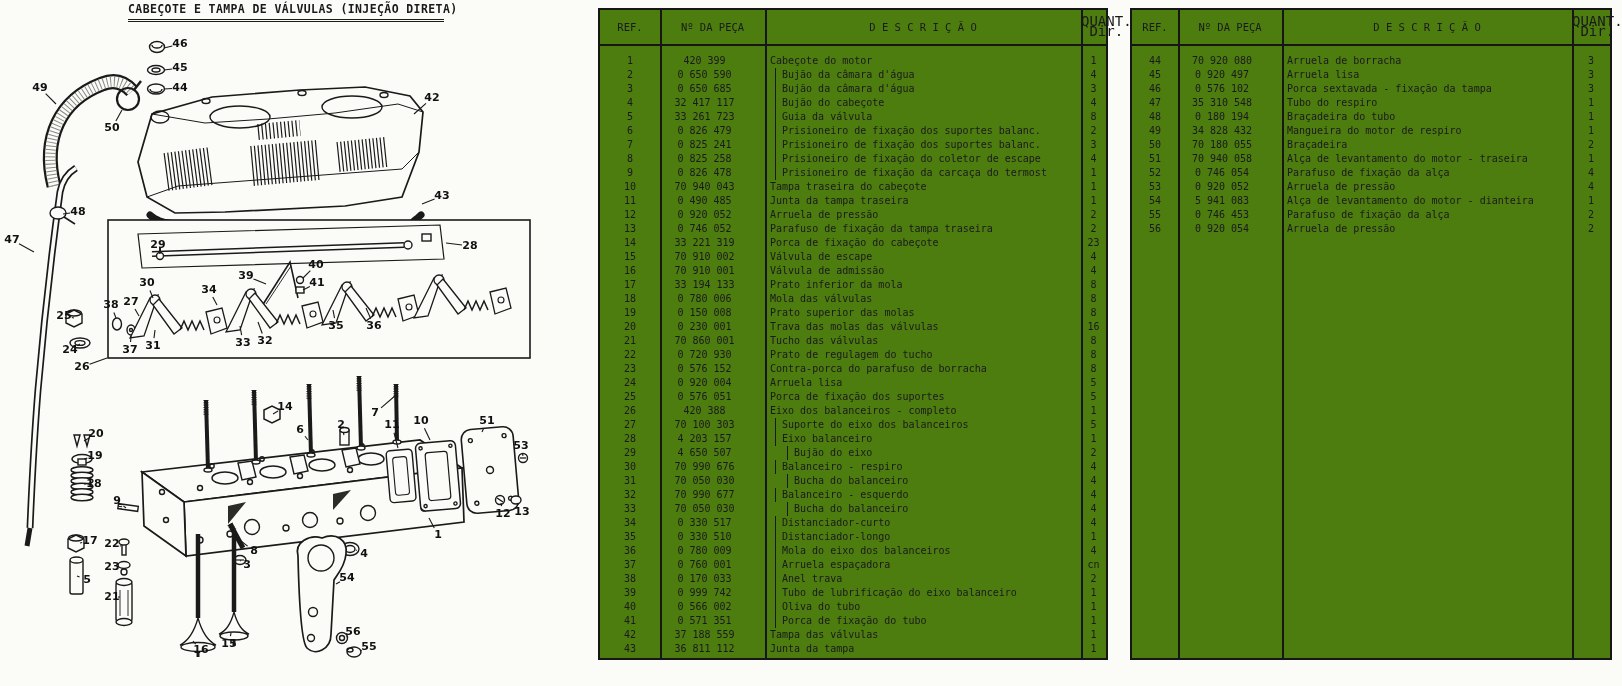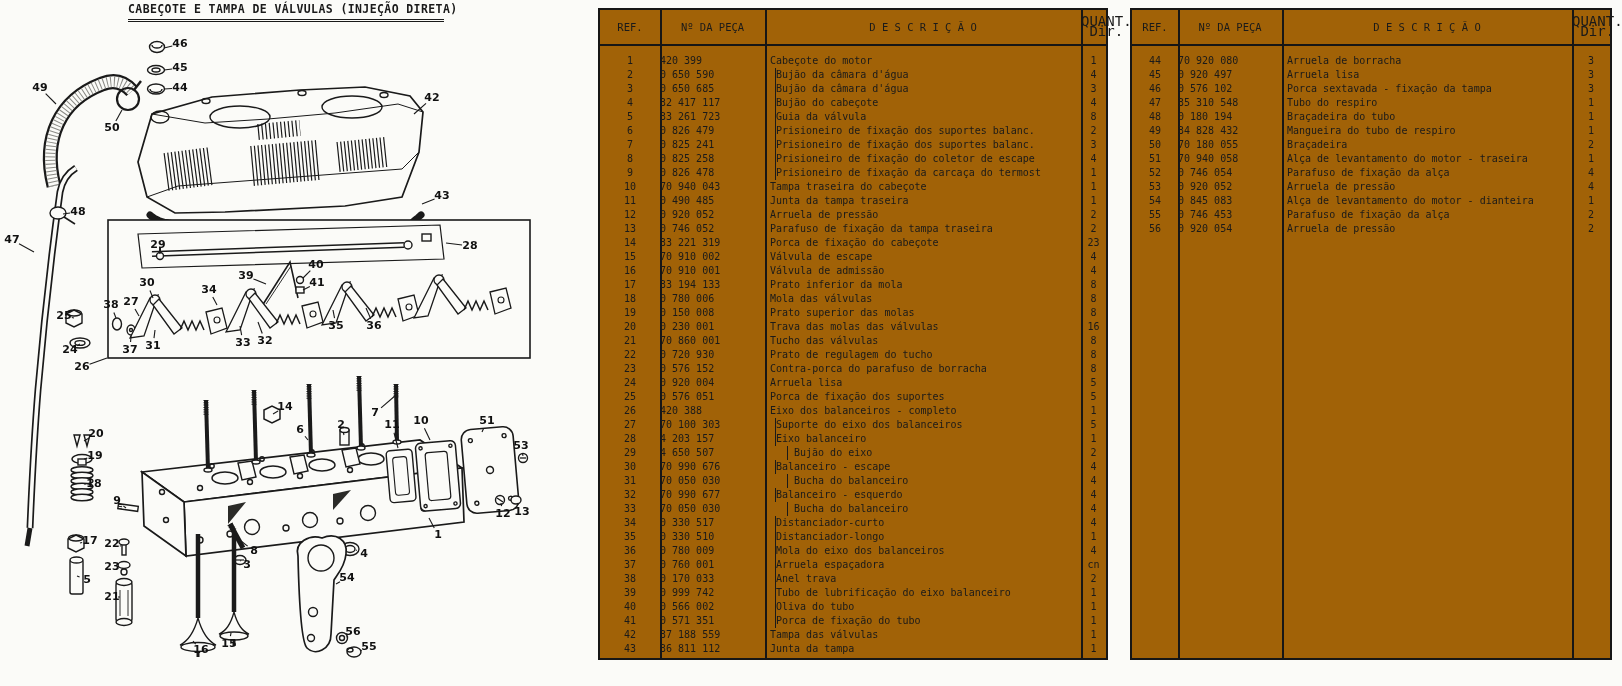--- a/index.html
+++ b/index.html
@@ -5,40 +5,40 @@
   html,body{margin:0;padding:0;background:#e8e8e4;}
   .page{position:relative;width:1622px;height:686px;background:#fbfbf8;overflow:hidden;
         font-family:"DejaVu Sans Mono", monospace;color:#1a1a1a;}
   
   .diagram{position:absolute;left:0;top:0;width:586px;height:686px;}
   .dtitle{position:absolute;left:128px;top:2px;width:316px;text-align:center;
           font-weight:bold;font-size:11.5px;letter-spacing:0.4px;
           border-bottom:3px double #1a1a1a;padding-bottom:3px;white-space:nowrap;}
   svg{position:absolute;left:0;top:0;}
   
-  .ptable{position:absolute;top:8px;height:652px;border:2px solid #161616;background:#a16207;box-sizing:border-box;}
+  .ptable{position:absolute;top:8px;height:652px;border:2px solid #161616;background:#4d7c0f;box-sizing:border-box;}
   .t1{left:598px;width:510px;}
   .t2{left:1130px;width:482px;}
   .thead{position:absolute;left:0;top:0;right:0;height:34px;border-bottom:2px solid #161616;display:grid;}
   .t1 .thead{grid-template-columns:60px 105px 316px 1fr;}
   .t2 .thead{grid-template-columns:46px 104px 290px 1fr;}
   .hc{text-align:center;padding-top:11px;font-size:10.5px;white-space:nowrap;overflow:visible;}
   .hq{padding-top:7px;font-size:14px;line-height:9.5px;text-align:center;white-space:nowrap;}
   .vl{position:absolute;top:0;bottom:0;width:1.5px;background:#161616;}
   .tbody{position:absolute;left:0;top:36px;right:0;padding-top:8px;}
   .trow{display:grid;height:14px;line-height:14px;font-size:10px;}
   .t1 .trow{grid-template-columns:60px 105px 316px 1fr;}
   .t2 .trow{grid-template-columns:46px 104px 290px 1fr;}
   .c{white-space:pre;overflow:visible;}
   .cref{text-align:center;}
-  .cpart{text-align:left;padding-right:16px;}
+  .cpart{text-align:center;padding-right:16px;}
   .cdesc{padding-left:5px;}
   .cqty{text-align:center;}
   .ind0{display:inline-block;}
-  .ind1{display:inline-block;border-left:1.2px solid #1a1a1a;margin-left:5px;height:14px;}
+  .ind1{display:inline-block;border-left:1.2px solid #1a1a1a;padding-left:6px;margin-left:5px;height:14px;}
   .ind2{display:inline-block;border-left:1.2px solid #1a1a1a;padding-left:6px;margin-left:17px;height:14px;text-align:right;}
 </style>
 </head>
 <body>
 
 <div class="page">
 
   <div class="diagram">
     <div class="dtitle">CABEÇOTE E TAMPA DE VÁLVULAS (INJEÇÃO DIRETA)</div>
 
@@ -587,21 +587,21 @@
         </div>
         <div class="trow">
           <div class="c cref">29</div>
           <div class="c cpart">4 650 507</div>
           <div class="c cdesc"><span class="ind2">Bujão do eixo</span></div>
           <div class="c cqty">2</div>
         </div>
         <div class="trow">
           <div class="c cref">30</div>
           <div class="c cpart">70 990 676</div>
-          <div class="c cdesc"><span class="ind1">Balanceiro - escape</span></div>
+          <div class="c cdesc"><span class="ind1">Balanceiro - respiro</span></div>
           <div class="c cqty">4</div>
         </div>
         <div class="trow">
           <div class="c cref">31</div>
           <div class="c cpart">70 050 030</div>
           <div class="c cdesc"><span class="ind2">Bucha do balanceiro</span></div>
           <div class="c cqty">4</div>
         </div>
         <div class="trow">
           <div class="c cref">32</div>
@@ -718,21 +718,21 @@
         </div>
         <div class="trow">
           <div class="c cref">48</div>
           <div class="c cpart">0 180 194</div>
           <div class="c cdesc"><span class="ind0">Braçadeira do tubo</span></div>
           <div class="c cqty">1</div>
         </div>
         <div class="trow">
           <div class="c cref">49</div>
           <div class="c cpart">34 828 432</div>
-          <div class="c cdesc"><span class="ind0">Mangueira do tubo de respiro</span></div>
+          <div class="c cdesc"><span class="ind0">Mangueira do motor de respiro</span></div>
           <div class="c cqty">1</div>
         </div>
         <div class="trow">
           <div class="c cref">50</div>
           <div class="c cpart">70 180 055</div>
           <div class="c cdesc"><span class="ind0">Braçadeira</span></div>
           <div class="c cqty">2</div>
         </div>
         <div class="trow">
           <div class="c cref">51</div>
@@ -747,21 +747,21 @@
           <div class="c cqty">4</div>
         </div>
         <div class="trow">
           <div class="c cref">53</div>
           <div class="c cpart">0 920 052</div>
           <div class="c cdesc"><span class="ind0">Arruela de pressão</span></div>
           <div class="c cqty">4</div>
         </div>
         <div class="trow">
           <div class="c cref">54</div>
-          <div class="c cpart">0 845 083</div>
+          <div class="c cpart">5 941 083</div>
           <div class="c cdesc"><span class="ind0">Alça de levantamento do motor - dianteira</span></div>
           <div class="c cqty">1</div>
         </div>
         <div class="trow">
           <div class="c cref">55</div>
           <div class="c cpart">0 746 453</div>
           <div class="c cdesc"><span class="ind0">Parafuso de fixação da alça</span></div>
           <div class="c cqty">2</div>
         </div>
         <div class="trow">

